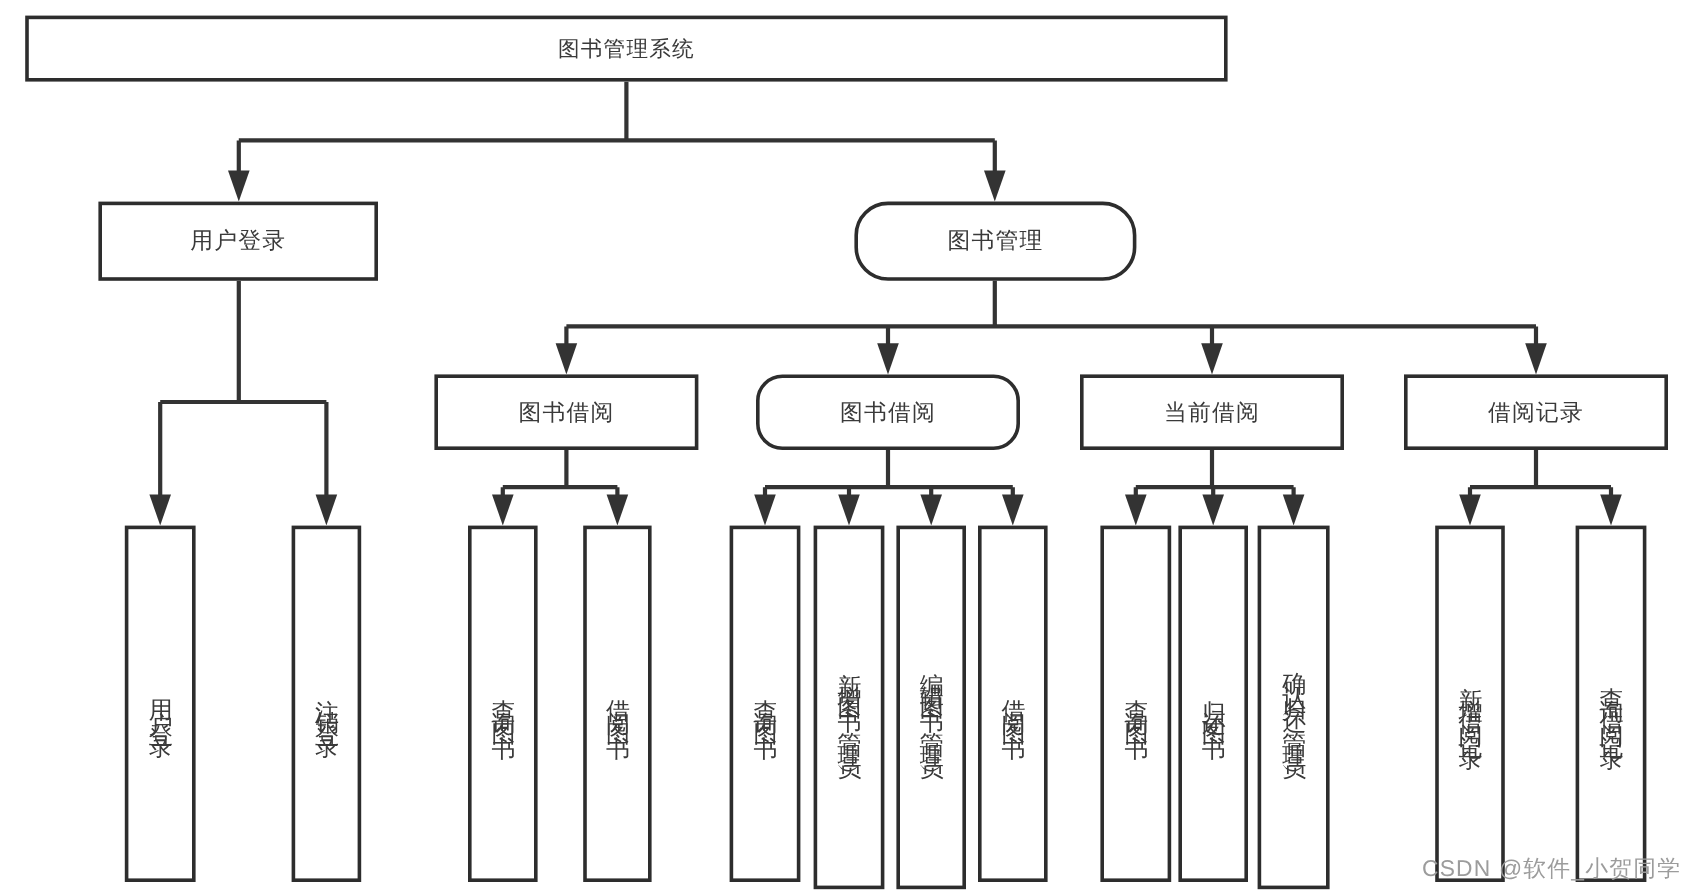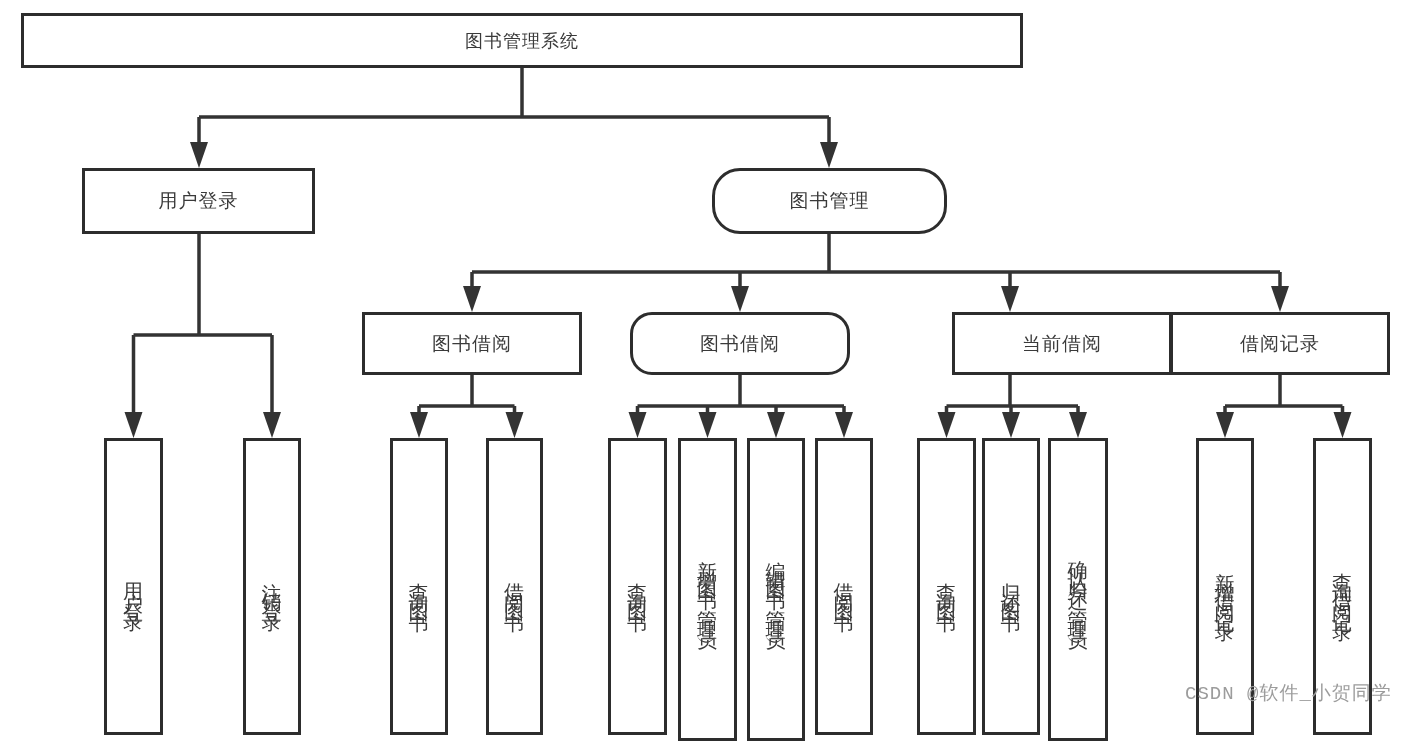--- a/index.html
+++ b/index.html
@@ -38,26 +38,25 @@
     writing-mode:vertical-rl;
     text-orientation:mixed;
     font-size:20px;
     letter-spacing:10px;
     line-height:1;
     padding:6px 0;
   }
   .watermark{
     position:absolute;
     left:1185px;
-    top:680px;
+    top:711px;
     font-size:19px;
     color:var(--watermark);
     white-space:nowrap;
     letter-spacing:1px;
-    font-family:Liberation Mono, monospace;
   }
 </style>
 </head>
 <body>
 
 <div class="canvas">
 
   <svg class="wires" viewBox="0 0 1405 747" xmlns="http://www.w3.org/2000/svg">
 
     <g>
@@ -108,21 +107,21 @@
     </g>
   </svg>
 
   <div class="node root-node" style="left:21px;top:13px;width:1002px;height:55px;">图书管理系统</div>
 
   <div class="node" style="left:82px;top:168px;width:233px;height:66px;">用户登录</div>
   <div class="node" style="left:712px;top:168px;width:235px;height:66px;border-radius:28px;">图书管理</div>
 
   <div class="node" style="left:362px;top:312px;width:220px;height:63px;">图书借阅</div>
   <div class="node" style="left:630px;top:312px;width:220px;height:63px;border-radius:22px;">图书借阅</div>
-  <div class="node" style="left:952px;top:312px;width:220px;height:63px;">当前借阅</div>
+  <div class="node" style="left:900px;top:312px;width:220px;height:63px;">当前借阅</div>
   <div class="node" style="left:1170px;top:312px;width:220px;height:63px;">借阅记录</div>
 
   <div class="node vnode" style="left:104px;top:438px;width:59px;height:297px;">用户登录</div>
   <div class="node vnode" style="left:243px;top:438px;width:58px;height:297px;">注销登录</div>
 
   <div class="node vnode" style="left:390px;top:438px;width:58px;height:297px;">查询图书</div>
   <div class="node vnode" style="left:486px;top:438px;width:57px;height:297px;">借阅图书</div>
 
   <div class="node vnode" style="left:608px;top:438px;width:59px;height:297px;">查询图书</div>
   <div class="node vnode" style="left:678px;top:438px;width:59px;height:303px;">新增图书（管理员）</div>

